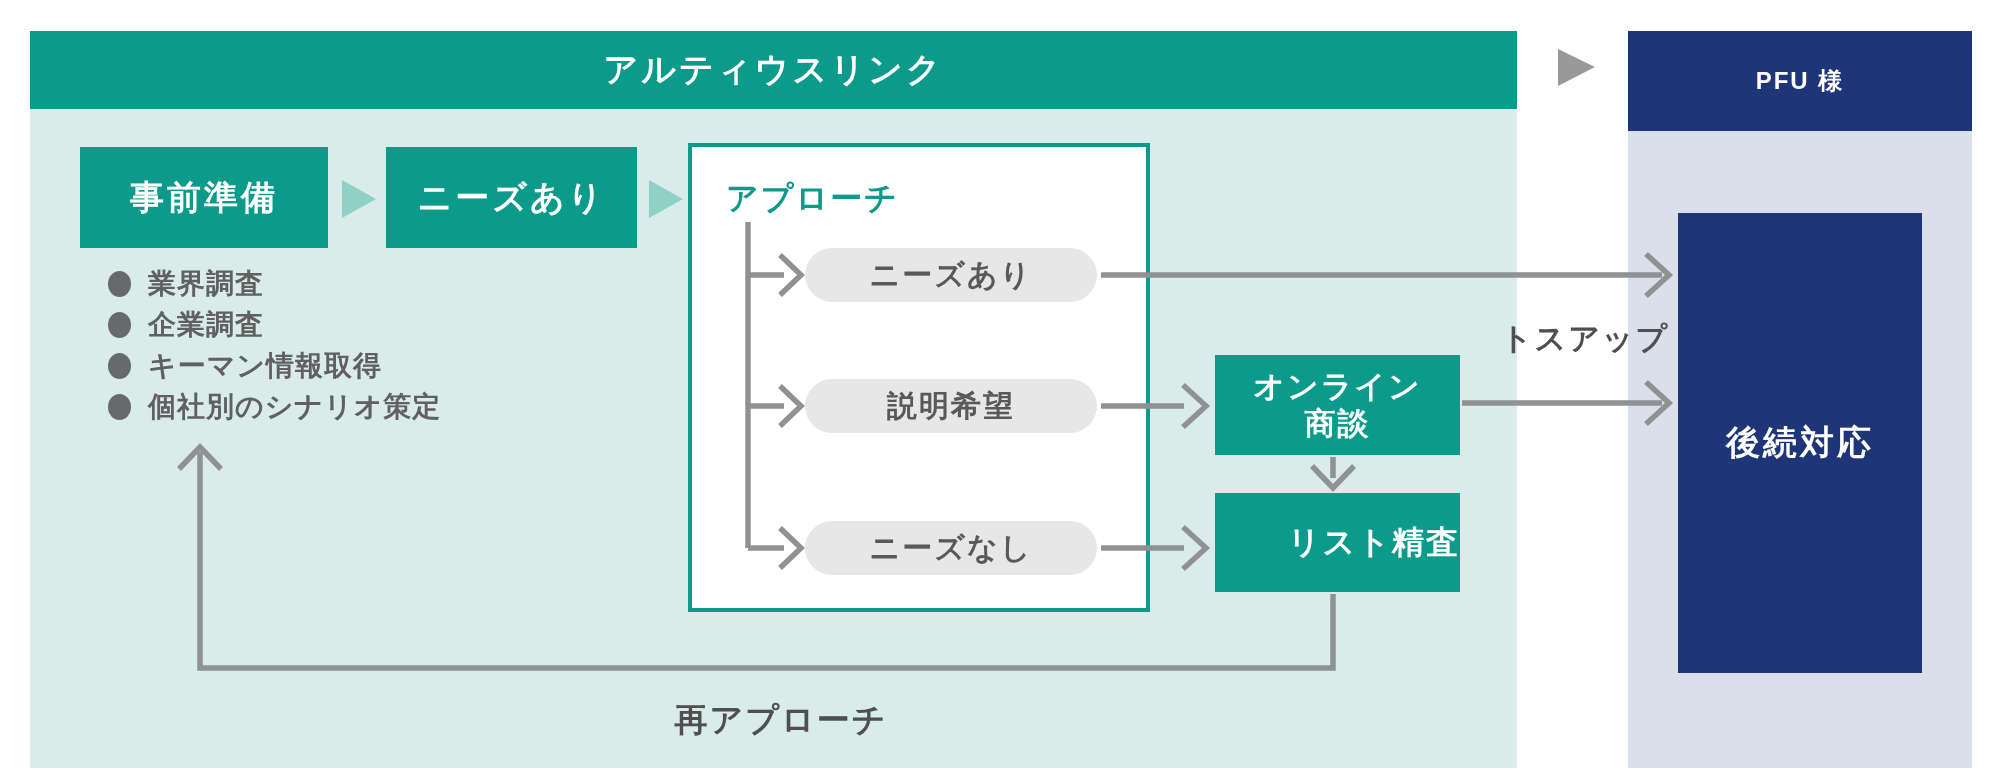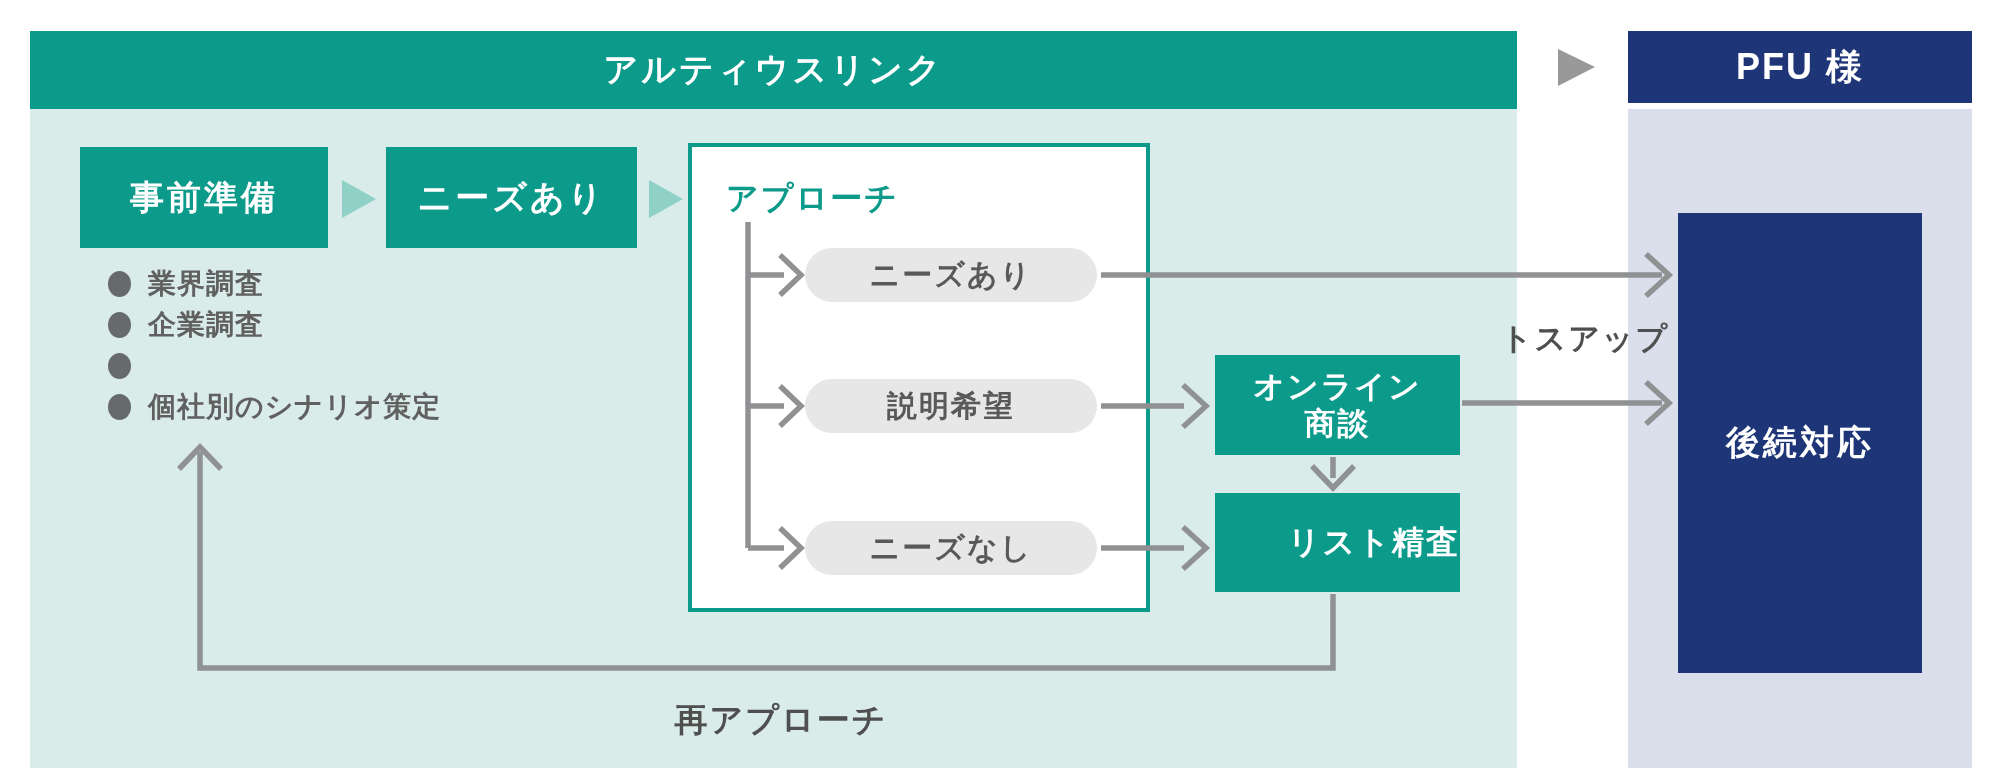--- a/index.html
+++ b/index.html
@@ -18,22 +18,22 @@
   body{font-family:"Liberation Sans","DejaVu Sans",sans-serif;}
   .canvas{position:relative;width:2000px;height:782px;background:#ffffff;overflow:hidden;padding-left:22px;}
 
   
   .panel-header{position:absolute;display:flex;align-items:center;justify-content:center;
     color:#fff;font-weight:700;z-index:3;}
   .altius-header{left:30px;top:31px;width:1487px;height:78px;background:var(--teal);
     font-size:34px;letter-spacing:3px;}
   .altius-body{position:absolute;left:30px;top:109px;width:1487px;height:659px;
     background:var(--teal-bg);z-index:0;}
-  .pfu-header{left:1628px;top:31px;width:344px;height:72px;background:var(--navy);
-    font-size:36px;letter-spacing:2px;}
+  .pfu-header{left:1628px;top:31px;width:344px;height:100px;background:var(--navy);
+    font-size:24px;letter-spacing:2px;}
   .pfu-body{position:absolute;left:1628px;top:109px;width:344px;height:659px;
     background:var(--navy-bg);z-index:0;}
 
   
   .arrows{position:absolute;left:0;top:0;width:2000px;height:782px;z-index:2;pointer-events:none;}
   .arrows polyline,.arrows line{fill:none;stroke:var(--arrow);stroke-width:5.5;}
 
   
   .step{position:absolute;display:flex;align-items:center;justify-content:center;
     background:var(--teal);color:#fff;font-weight:700;font-size:34px;letter-spacing:3px;z-index:3;}
@@ -148,20 +148,21 @@
     <div class="prep-row">
       <span class="prep-dot"></span>
       <span class="prep-text">業界調査</span>
     </div>
     <div class="prep-row">
       <span class="prep-dot"></span>
       <span class="prep-text">企業調査</span>
     </div>
     <div class="prep-row">
       <span class="prep-dot"></span>
+      <span class="prep-text">キーマン情報取得</span>
     </div>
     <div class="prep-row">
       <span class="prep-dot"></span>
       <span class="prep-text">個社別のシナリオ策定</span>
     </div>
   </div>
 
   <div class="approach-box"></div>
   <div class="approach-title">アプローチ</div>
 

